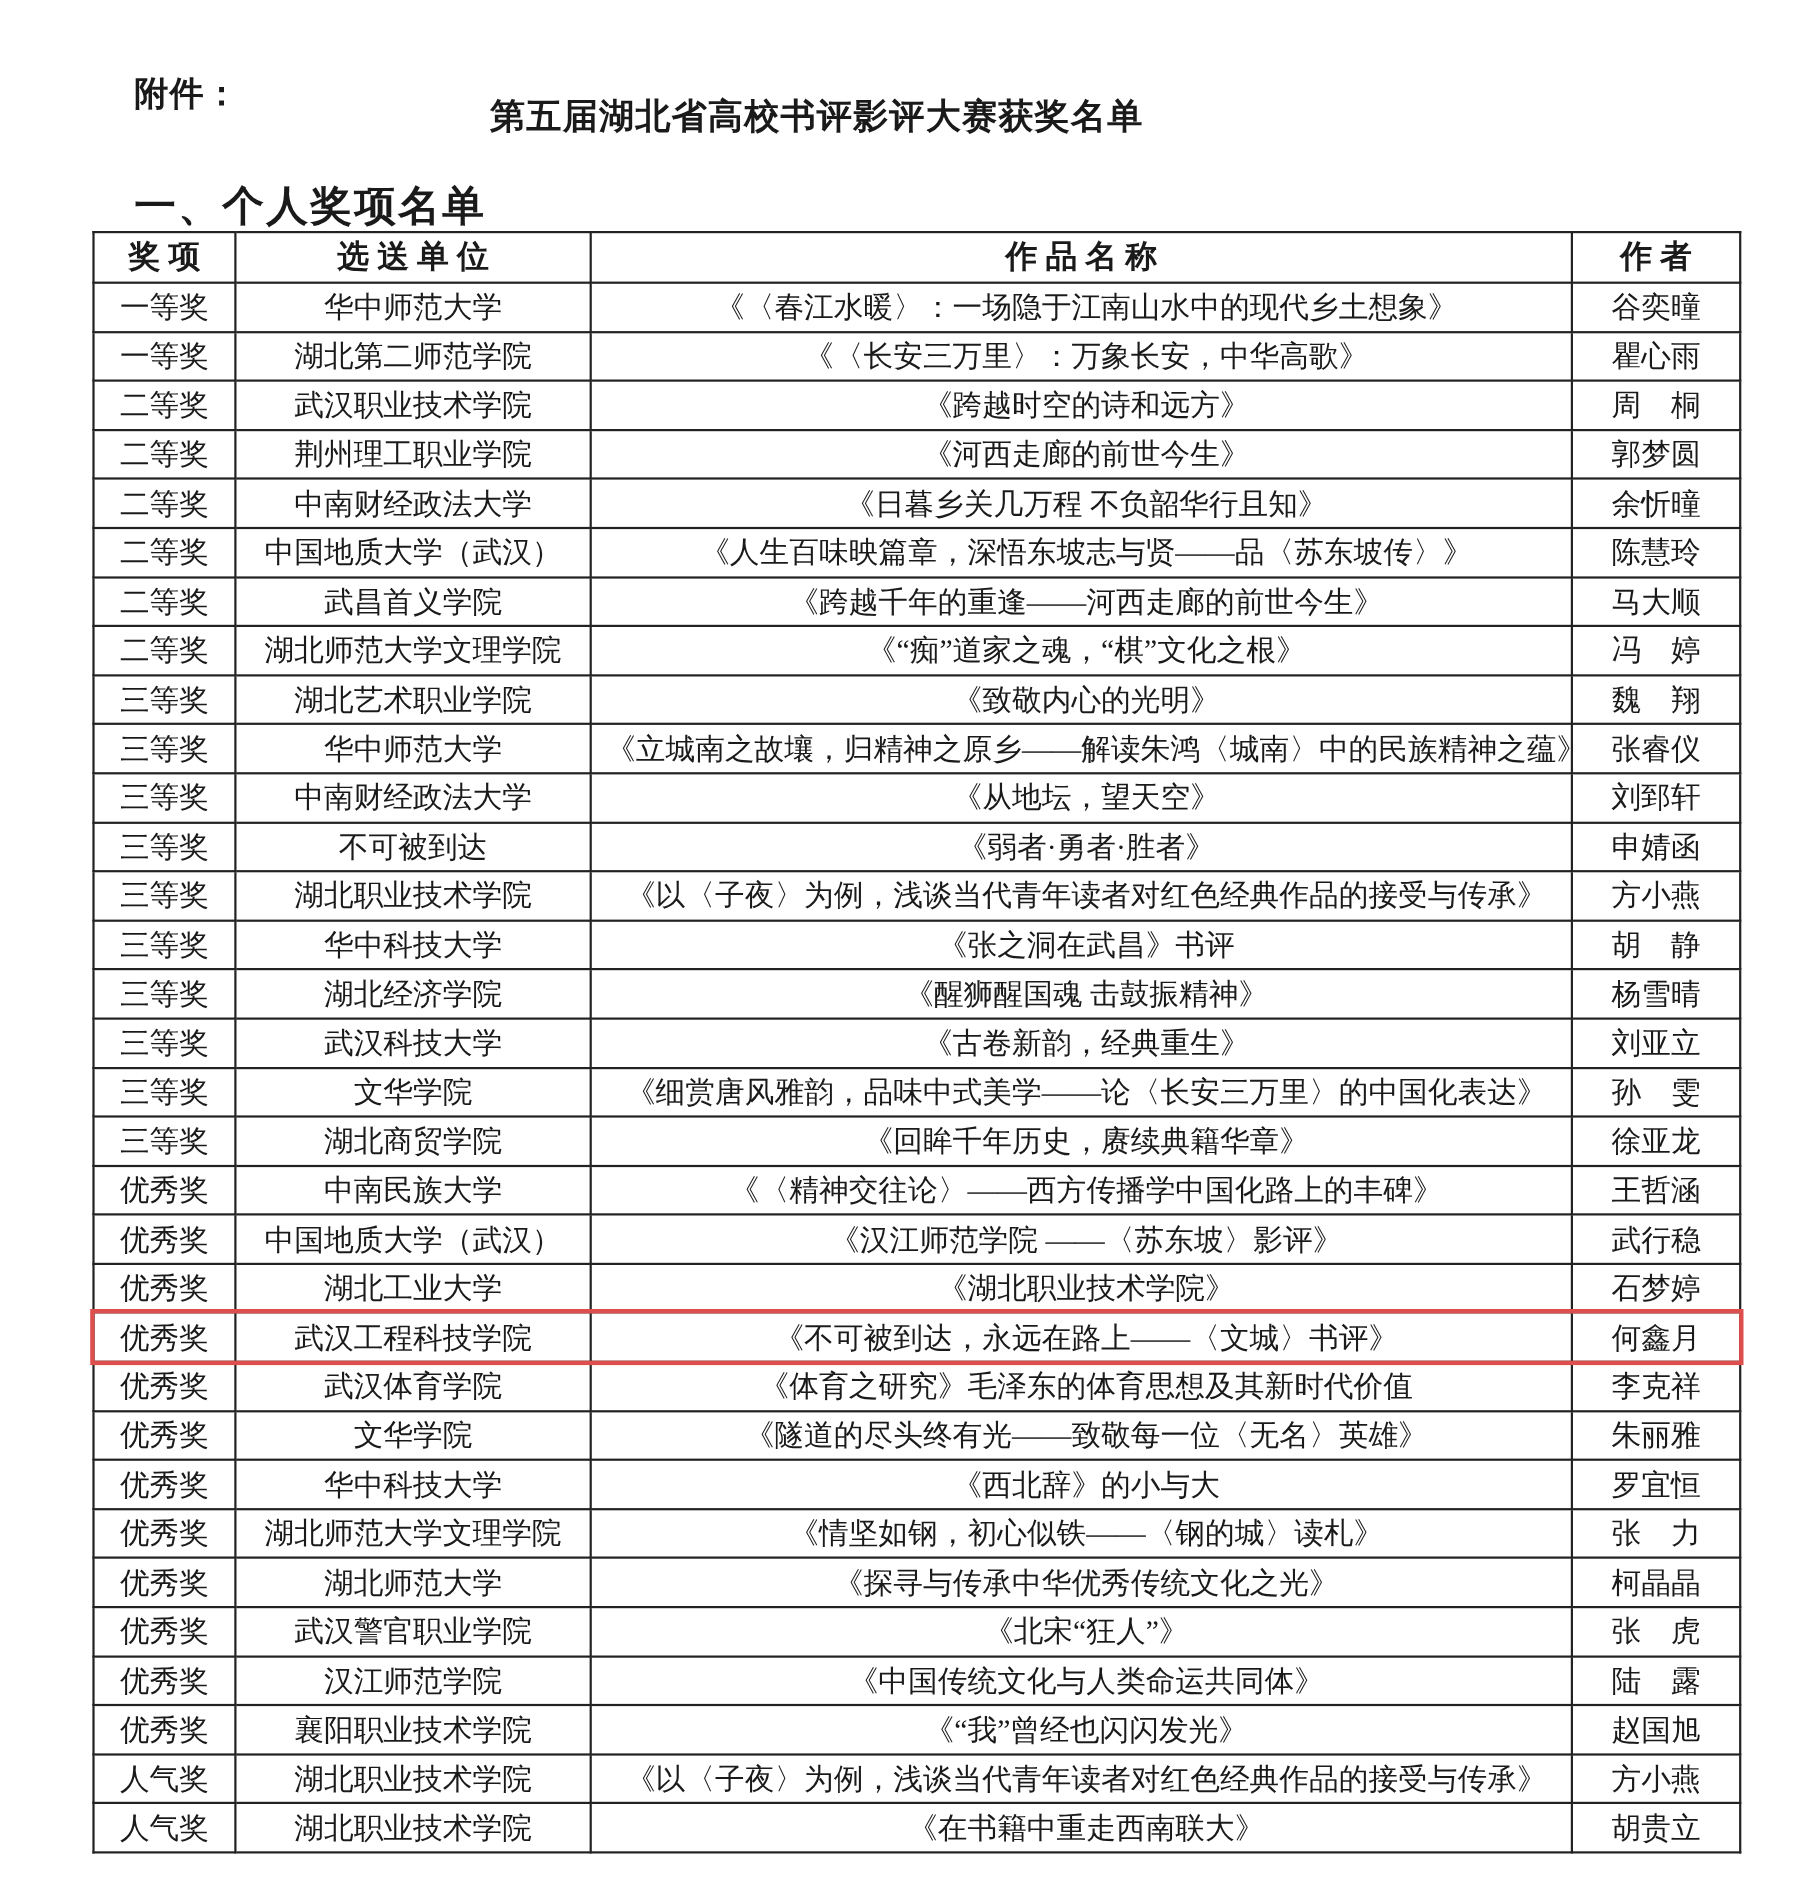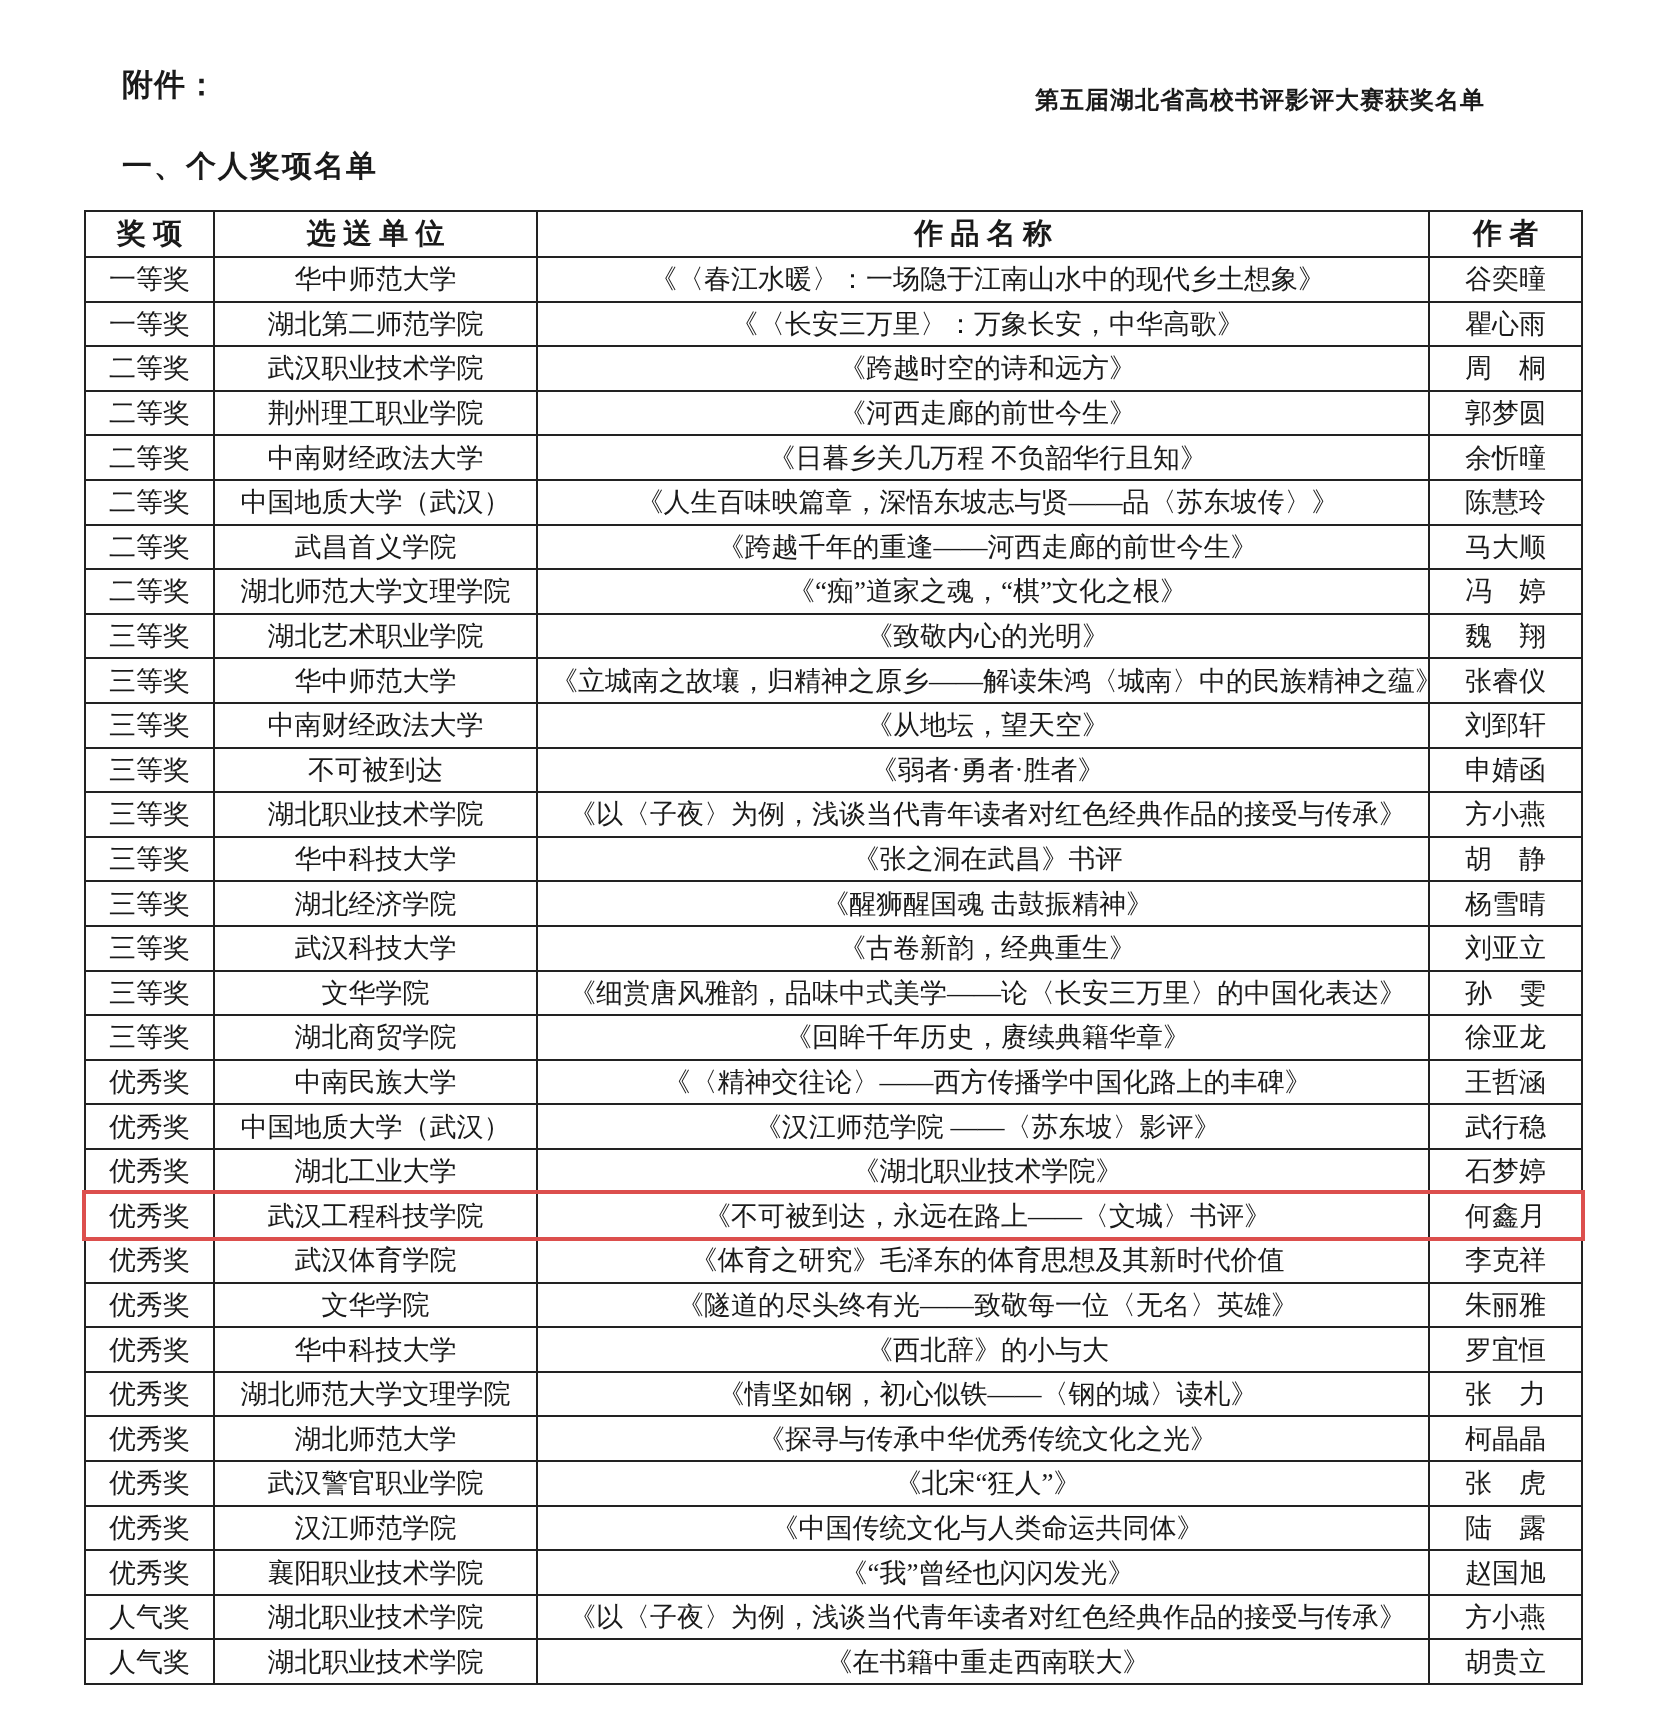--- a/index.html
+++ b/index.html
@@ -19,30 +19,30 @@
     font-size: 31px;
     font-weight: bold;
     letter-spacing: 1px;
     margin-top: 40px;
   }
   .doc-title {
     position: absolute;
     left: 0;
     top: 84px;
     width: 1485px;
-    text-align: right;
-    font-size: 24px;
+    text-align: center;
+    font-size: 32px;
     font-weight: bold;
     letter-spacing: 1px;
   }
   .section-heading {
     position: absolute;
     left: 122px;
-    top: 146px;
-    font-size: 30px;
+    top: 162px;
+    font-size: 38px;
     font-weight: bold;
     letter-spacing: 2px;
   }
   .table-wrap {
     position: absolute;
     left: 84px;
     top: 210px;
     width: 1328px;
   }
   table.award-table {

